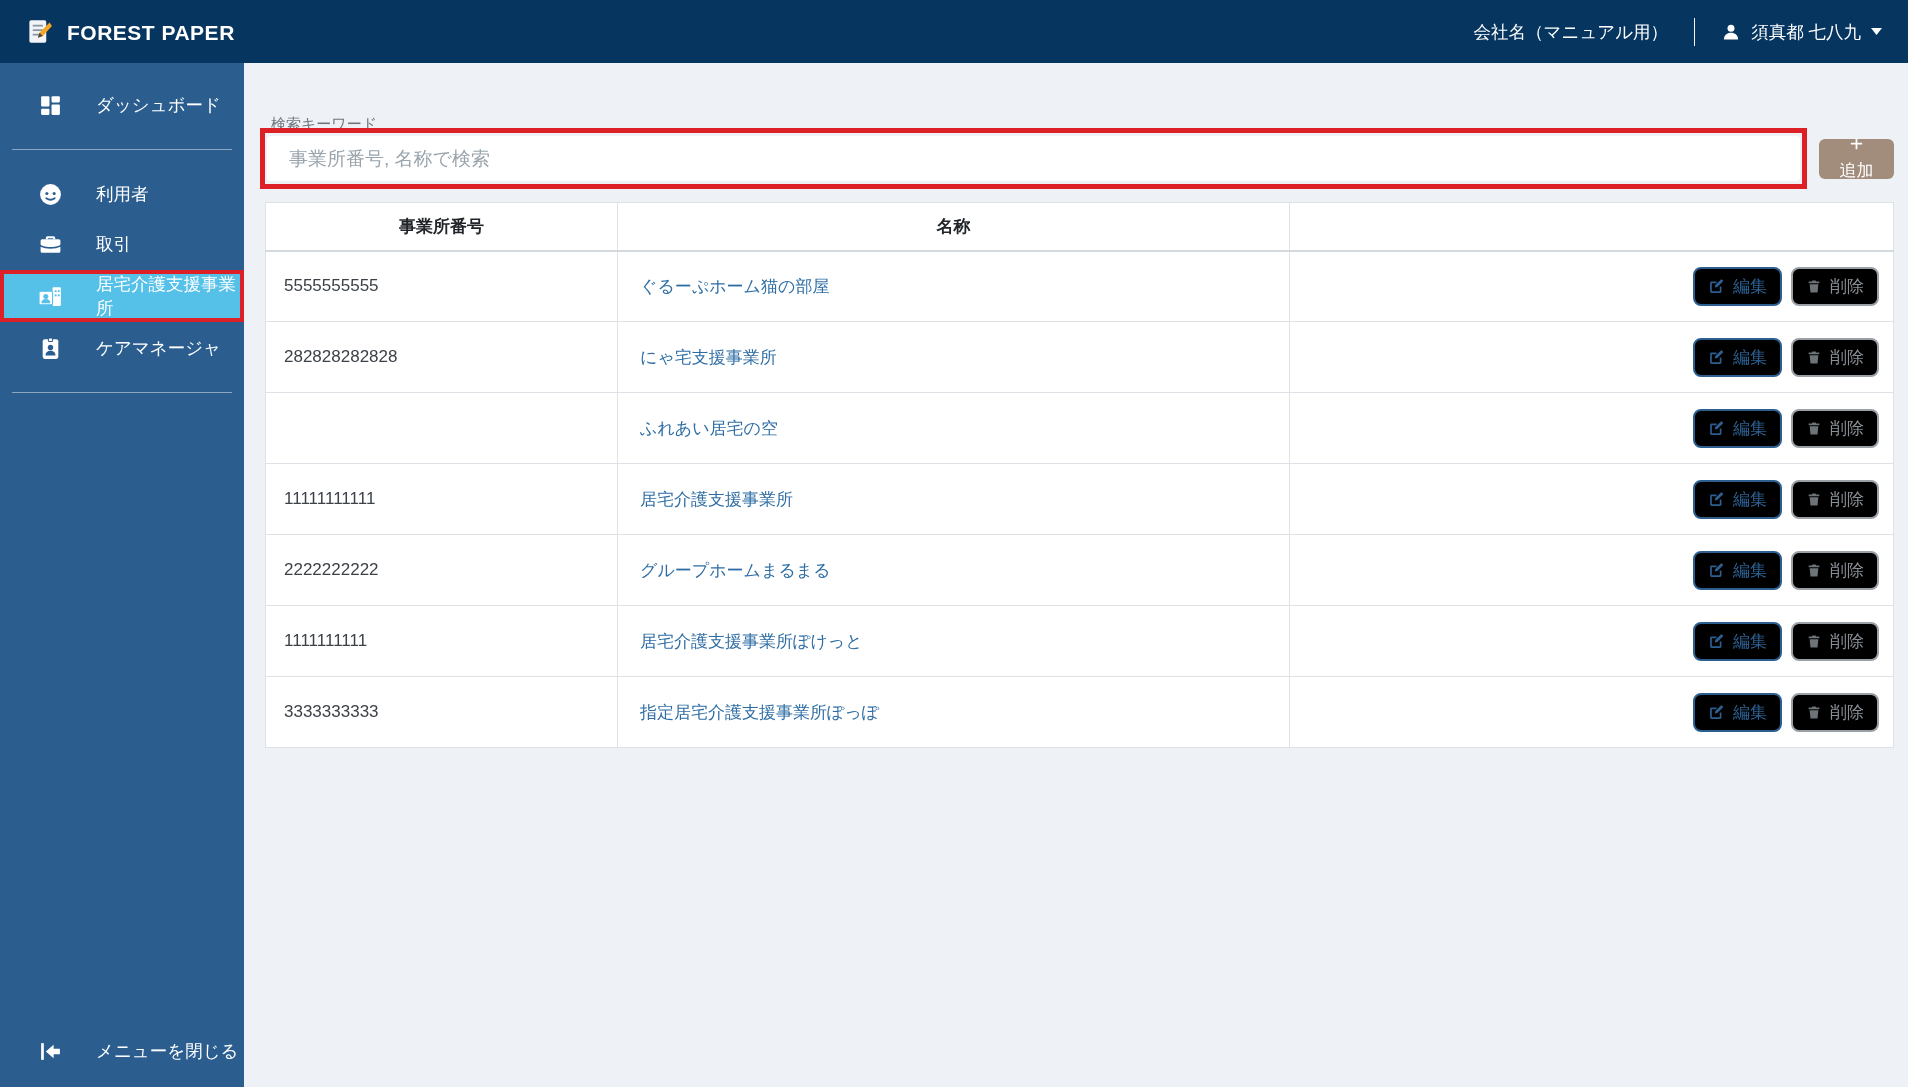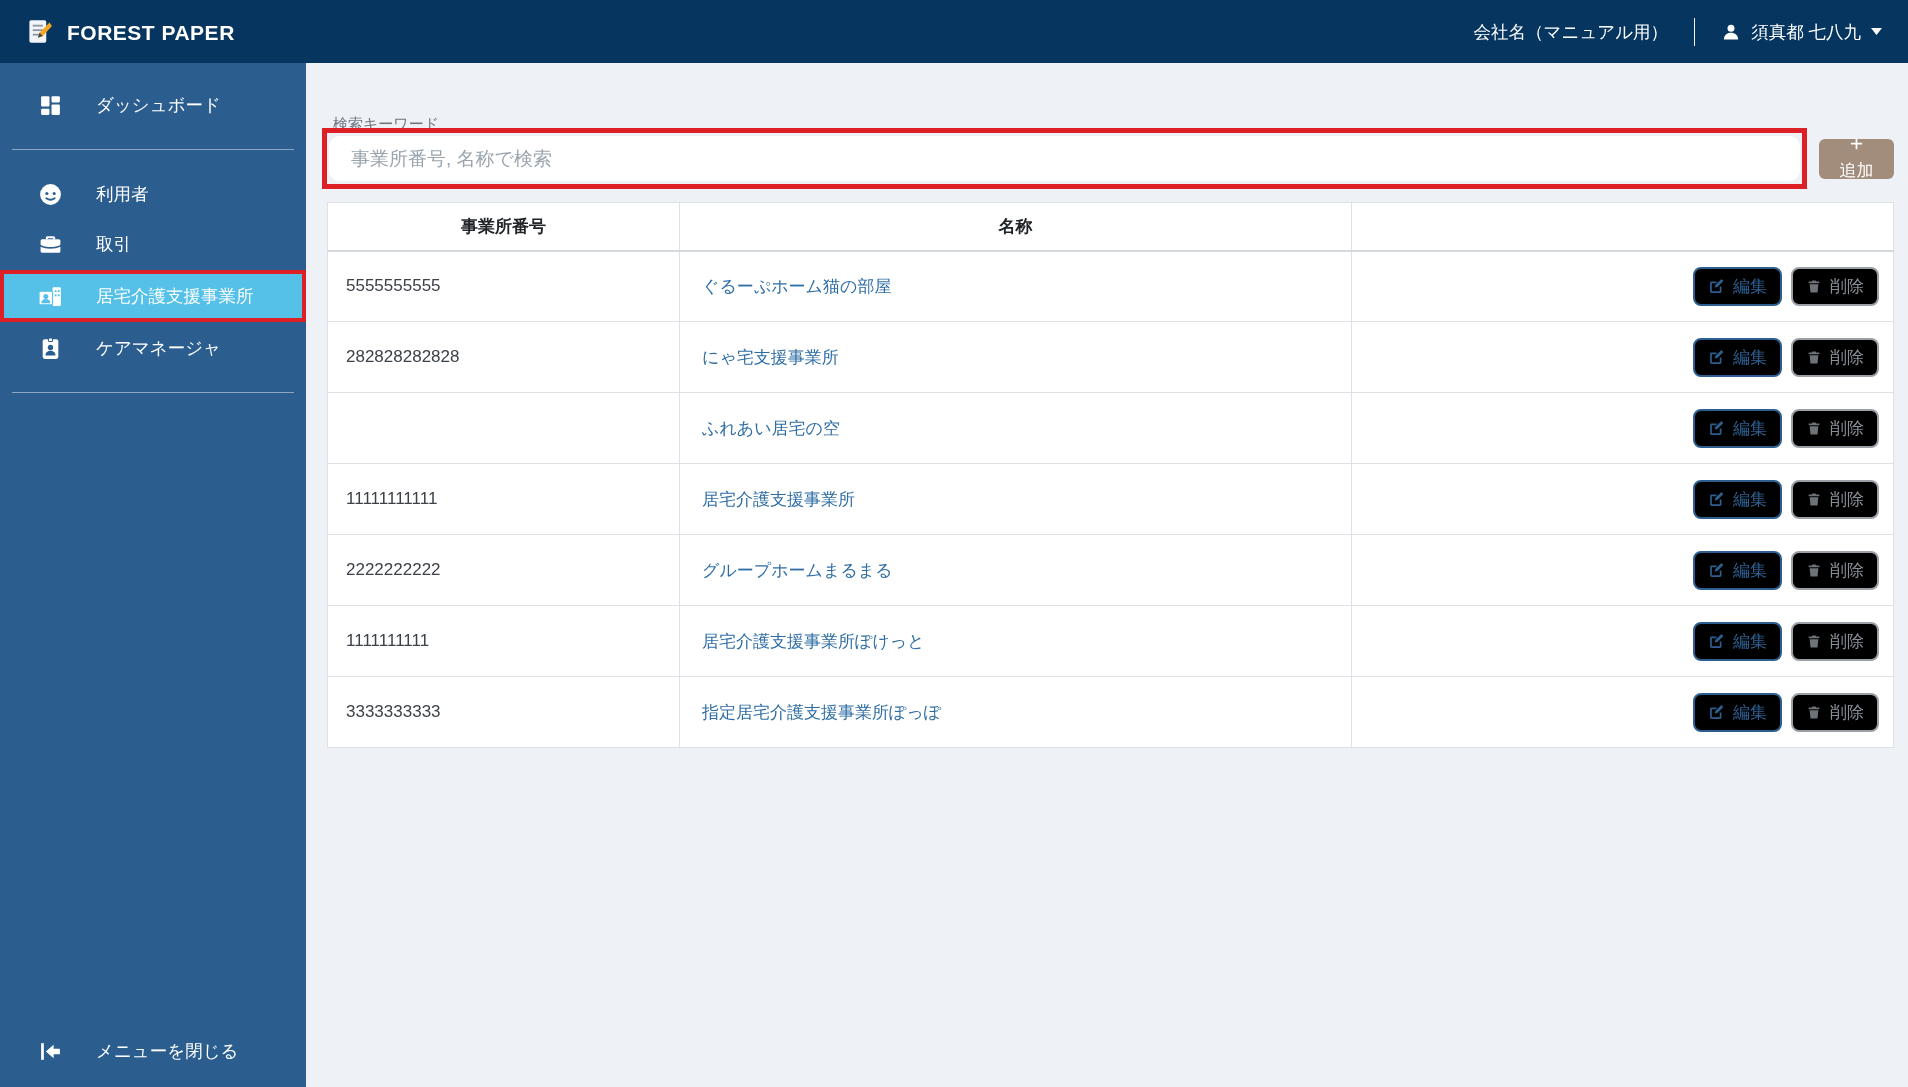--- a/index.html
+++ b/index.html
@@ -18,37 +18,37 @@
   .logo{display:flex;align-items:flex-end;gap:14px;}
   .app-title{font-size:21px;font-weight:600;letter-spacing:.5px;}
   .header-right{margin-left:auto;display:flex;align-items:center;gap:16px;font-size:17.5px;}
   .v-divider{width:1px;height:28px;background:rgba(255,255,255,.95);margin:0 10px;}
   .user-menu{display:flex;align-items:center;gap:10px;cursor:pointer;}
 
   
   .layout{display:flex;height:1024px;}
 
   
-  .sidebar{width:306px;background:var(--sidebar-bg);color:#fff;position:relative;
+  .sidebar{width:244px;background:var(--sidebar-bg);color:#fff;position:relative;
            padding-top:18px;flex:none;}
   .nav-item{height:48px;display:flex;align-items:center;padding-left:36px;gap:32px;
             font-size:17.5px;cursor:pointer;margin-bottom:2px;}
   .nav-item .icon{width:28px;display:flex;justify-content:center;flex:none;}
   .nav-item.active{background:var(--active-bg);border:4px solid var(--annotation-red);
                    height:52px;padding-left:32px;gap:32px;}
   .sb-divider{height:1px;background:rgba(255,255,255,.45);margin:20px 12px;}
   .collapse-item{position:absolute;left:0;right:0;bottom:10px;}
 
   
   .main{flex:1;background:var(--content-bg);padding:17px 14px 0 21px;}
   .search-label{color:#6e7781;font-size:15px;margin-left:6px;line-height:18px;margin-top:35px;}
   .search-row{display:flex;align-items:center;gap:12px;margin-top:-5px;}
   .search-annotation{border:5px solid var(--annotation-red);flex:1;padding:3px 2px;
                      margin-left:-5px;}
-  .search-input{width:100%;height:45px;border:none;outline:none;border-radius:11px;
+  .search-input{width:100%;height:45px;border:none;outline:none;border-radius:4px;
                 background:#fff;font-size:19px;padding:0 22px;color:#333;
                 font-family:inherit;}
   .search-input::placeholder{color:#9aa4ad;}
   .add-btn{height:40px;min-width:75px;background:var(--add-bg);color:#fff;border:none;
            border-radius:6px;font-size:17px;display:inline-flex;align-items:center;
            justify-content:center;gap:8px;padding:0 14px;cursor:pointer;font-family:inherit;flex-direction:column;}
 
   
   .table-wrap{margin-top:13px;}
   table{width:100%;border-collapse:collapse;background:#fff;table-layout:fixed;}

